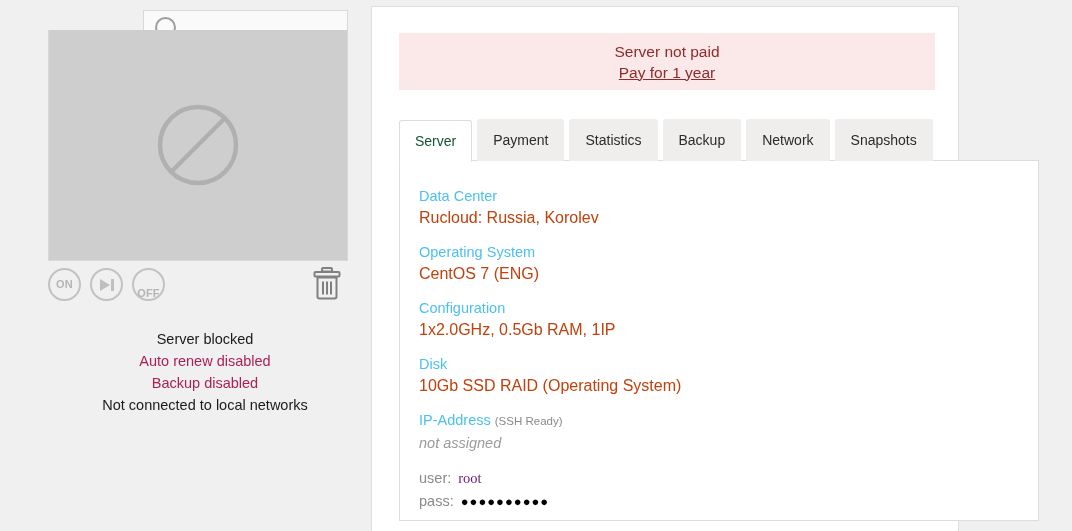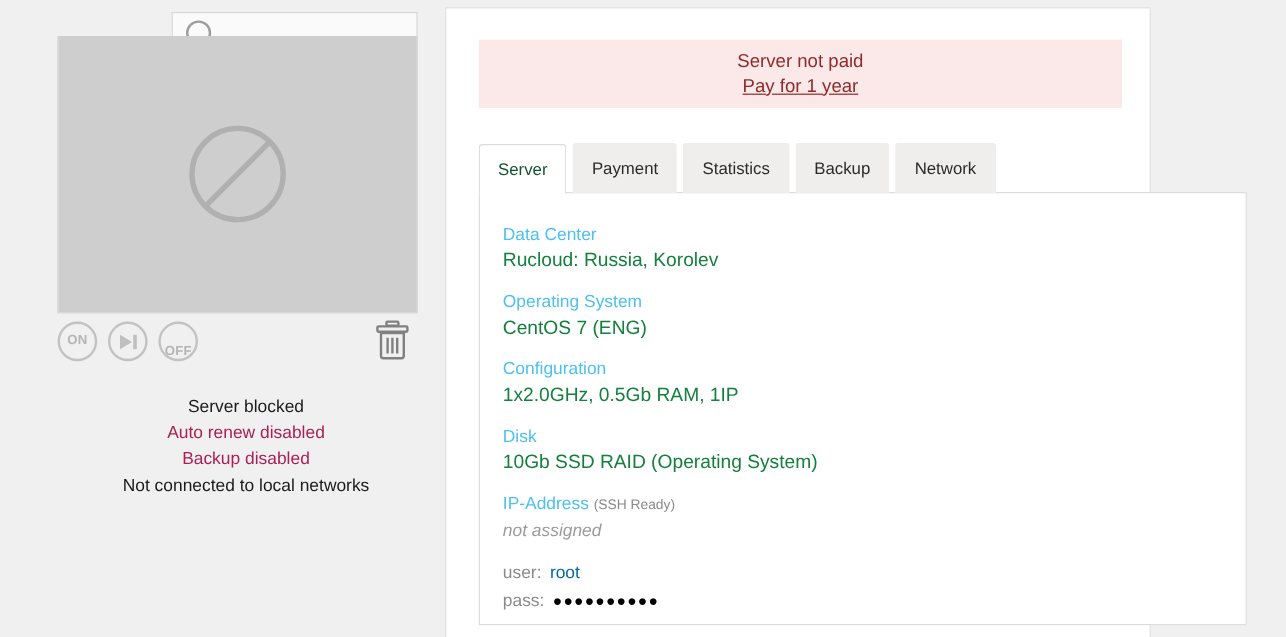--- a/index.html
+++ b/index.html
@@ -185,35 +185,36 @@
     font-size: 14.5px;
     color: #4cc0f0;
     line-height: 20px;
   }
   .detail-label .sub {
     font-size: 11.5px;
     color: #8a8a8a;
   }
   .detail-value {
     font-size: 16px;
-    color: #15803d;
+    color: #c2410c;
     line-height: 22px;
     margin-top: 1px;
   }
   .detail-value.muted { color: #9b9b9b; font-size: 14.5px; font-style: italic; }
 
   .auth-row {
     font-size: 14.5px;
     line-height: 22px;
     color: #8a8a8a;
     margin-top: 1px;
   }
   .auth-row .auth-val {
-    color: #0369a1;
+    color: #701a75;
     margin-left: 7px;
+    font-family: Liberation Serif, serif;
   }
   .auth-row .auth-dots {
     color: #000000;
     margin-left: 7px;
     letter-spacing: 1px;
     font-size: 13px;
   }
 </style>
 </head>
 <body>
@@ -276,20 +277,21 @@
       <div class="alert-title">Server not paid</div>
       <div class="alert-link">Pay for 1 year</div>
     </div>
 
     <div id="tabstrip">
       <div class="tab active">Server</div>
       <div class="tab">Payment</div>
       <div class="tab">Statistics</div>
       <div class="tab">Backup</div>
       <div class="tab">Network</div>
+      <div class="tab">Snapshots</div>
     </div>
 
     <div id="tab-content">
       <div id="detail-list">
 
         <div class="detail-group">
           <div class="detail-label">Data Center</div>
           <div class="detail-value">Rucloud: Russia, Korolev</div>
         </div>
 

